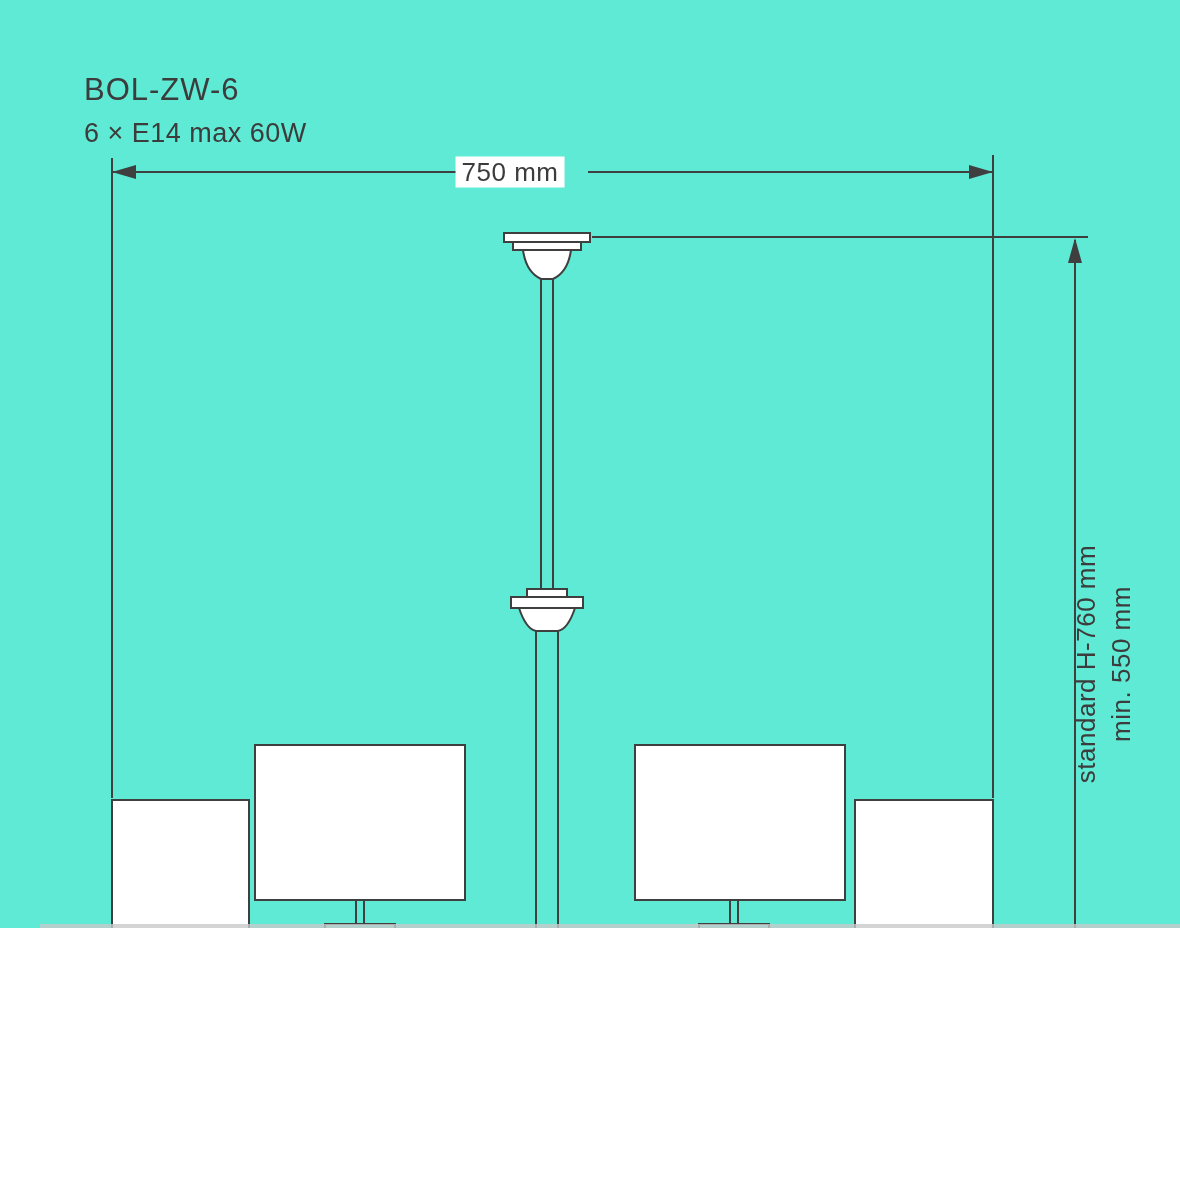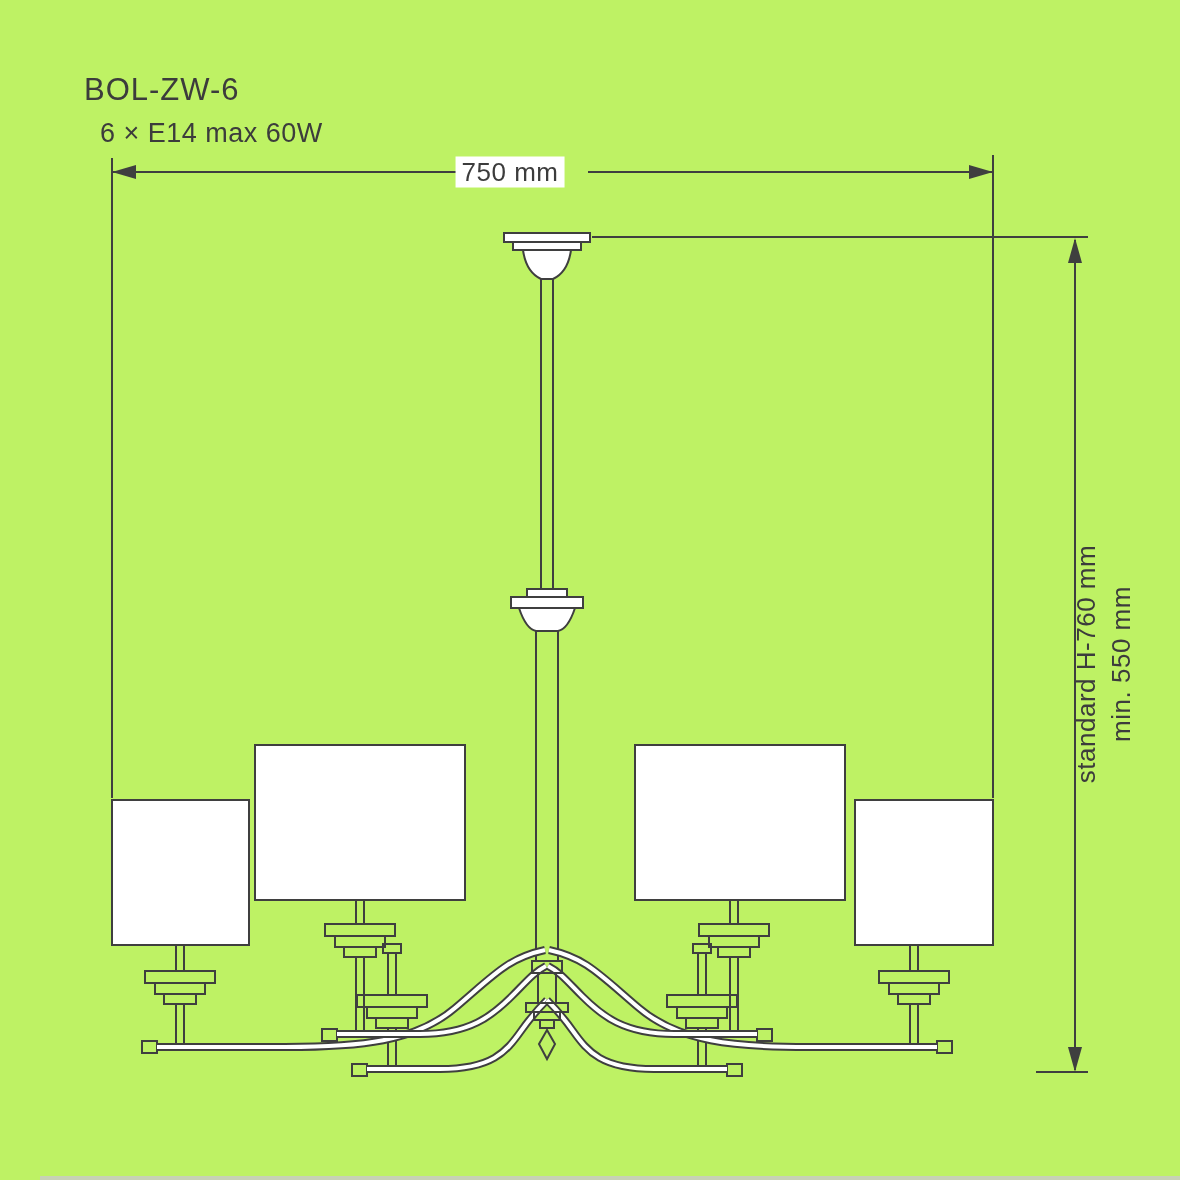--- a/index.html
+++ b/index.html
@@ -1,40 +1,40 @@
 <!DOCTYPE html>
 <html><head>
 <meta charset="utf-8">
 <style>
   html, body { margin: 0; padding: 0; background: #ffffff; }
   .canvas {
     position: relative;
     width: 1180px;
-    height: 1180px;
-    background: #bef264;
+    height: 928px;
+    background: #5eead4;
     font-family: "Liberation Sans", sans-serif;
     color: #3c3c3c;
     overflow: hidden;
   }
   .drawing {
     position: absolute;
     left: 0; top: 0;
     width: 1180px;
     height: 1180px;
   }
   .label-code {
     position: absolute;
     left: 84px; top: 72px;
     font-size: 31px;
     letter-spacing: 1px;
     font-weight: 400;
   }
   .label-spec {
     position: absolute;
-    left: 100px; top: 118px;
+    left: 84px; top: 118px;
     font-size: 27px;
     letter-spacing: 0.5px;
     text-align: center;
   }
   .label-width {
     position: absolute;
     left: 510px; top: 172px;
     transform: translate(-50%, -50%);
     font-size: 26px;
     letter-spacing: 0.5px;

